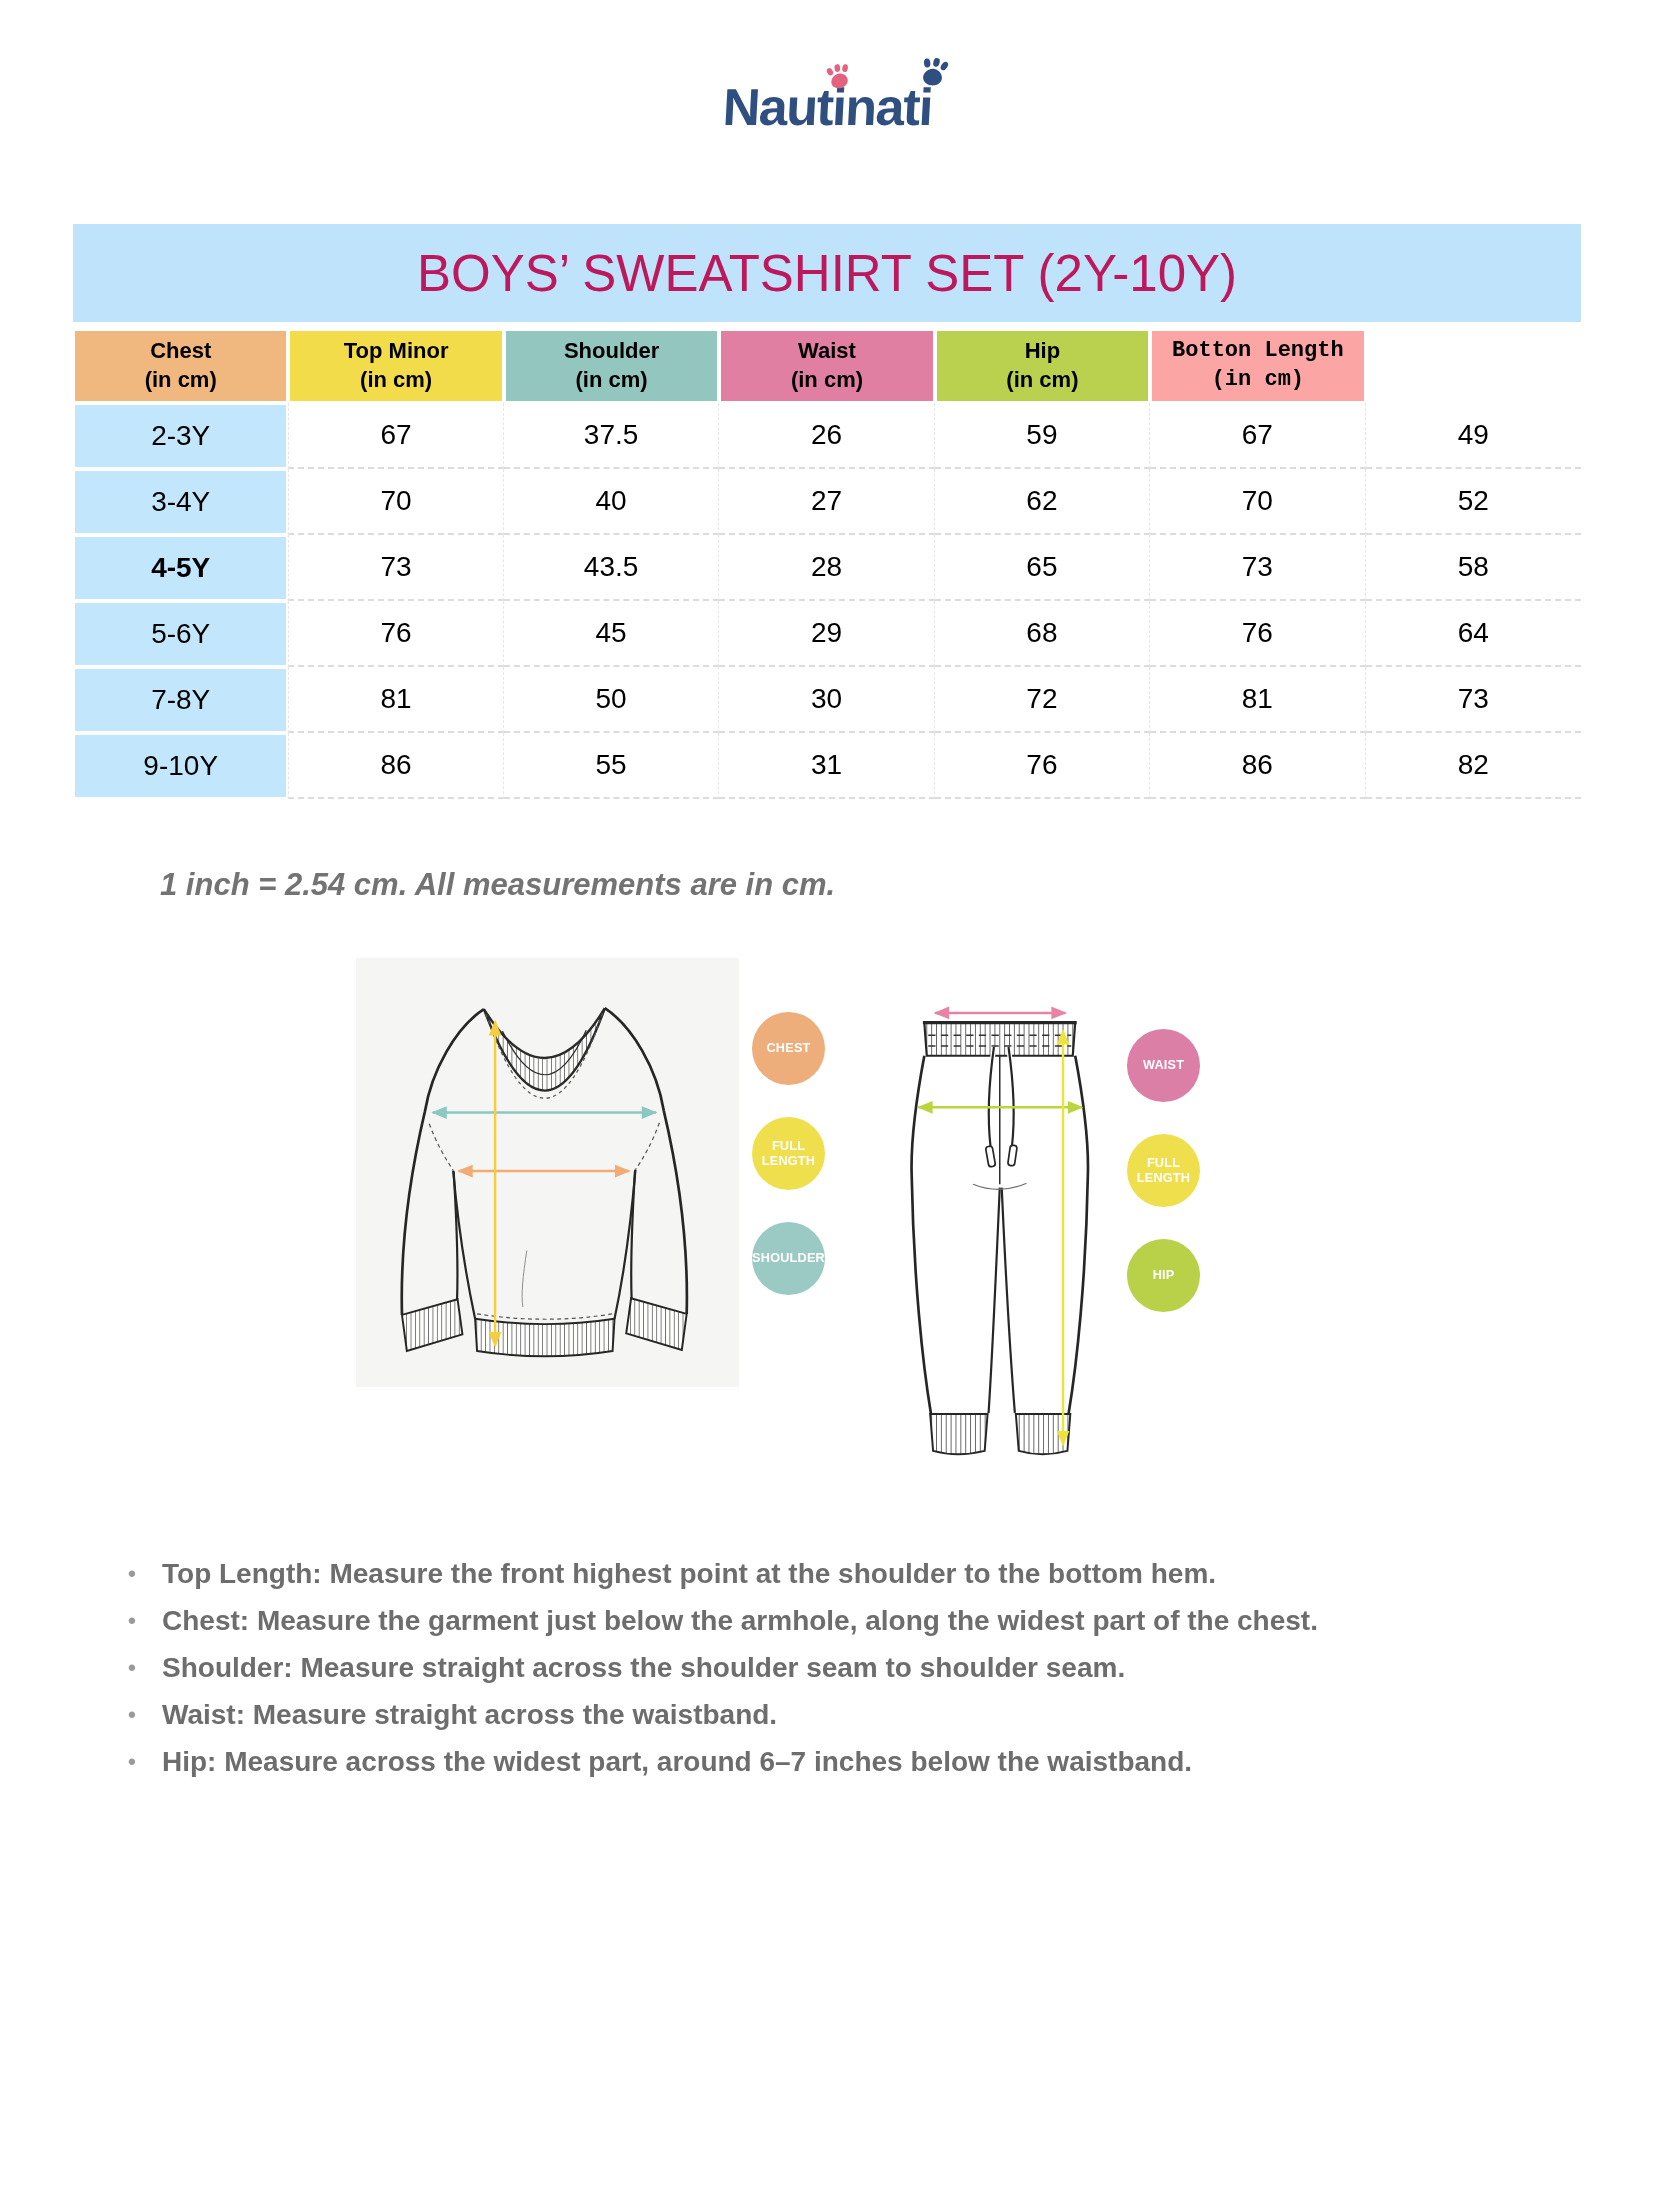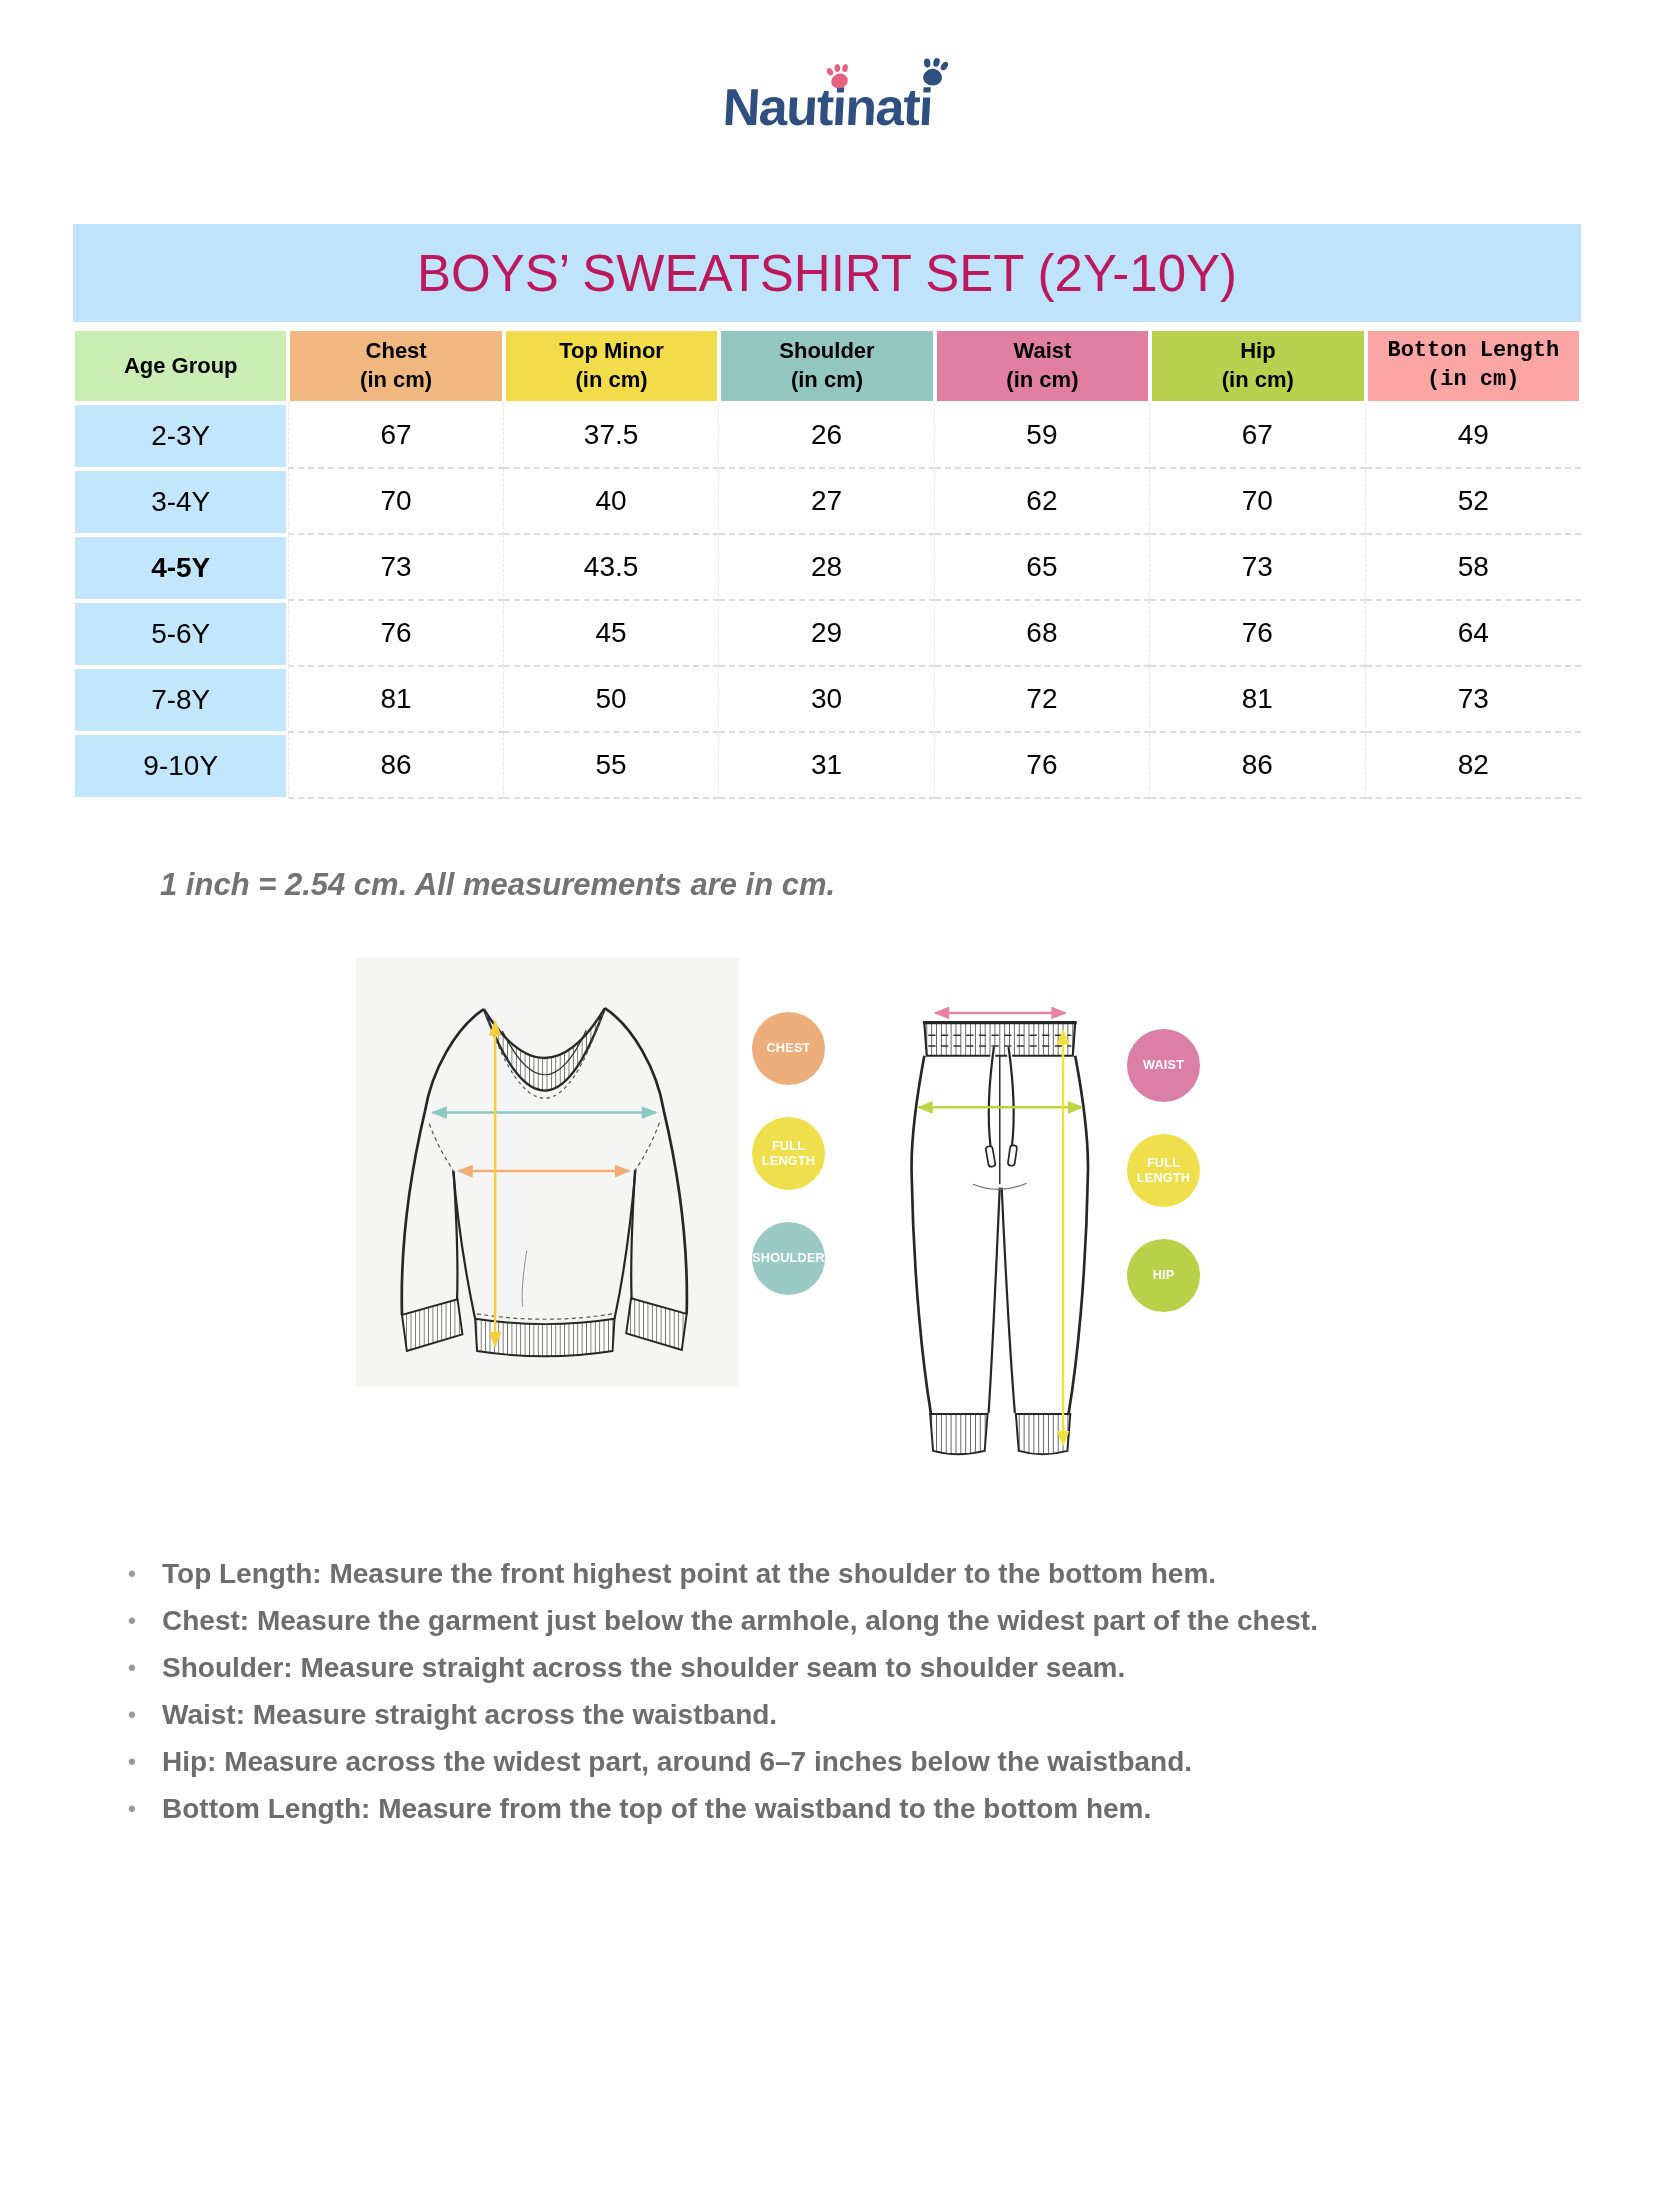--- a/index.html
+++ b/index.html
@@ -73,23 +73,20 @@
         <ellipse cx="34" cy="9" rx="7" ry="10"></ellipse>
         <ellipse cx="53" cy="14" rx="7" ry="10" transform="rotate(20 53 14)"></ellipse>
         <path d="M33,24 C18,24 9,39 13,49 C17,59 28,61 33,61 C38,61 49,59 53,49 C57,39 48,24 33,24 Z"></path>
       </svg>
     </div>
   </div>
 
   <section class="size-table">
     <div class="t-title" style="background: rgb(190, 227, 251);">BOYS’ SWEATSHIRT SET (2Y-10Y)</div>
     <div class="t-header">
-        <div class="h-cell" style="background: rgb(201, 237, 179);">
-          <div>Age Group</div>
-        </div>
         <div class="h-cell" style="background: rgb(240, 183, 126);">
           <div>Chest</div>
           <div>(in cm)</div>
         </div>
         <div class="h-cell" style="background: rgb(243, 220, 74);">
           <div>Top Minor</div>
           <div>(in cm)</div>
         </div>
         <div class="h-cell" style="background: rgb(146, 198, 191);">
           <div>Shoulder</div>
@@ -274,18 +271,17 @@
       <div class="badge" style="background: rgb(240, 223, 77);">FULL LENGTH</div>
       <div class="badge" style="background: rgb(184, 209, 72);">HIP</div>
     </div>
 
   <ul class="measure-list">
       <li>Top Length: Measure the front highest point at the shoulder to the bottom hem.</li>
       <li>Chest: Measure the garment just below the armhole, along the widest part of the chest.</li>
       <li>Shoulder: Measure straight across the shoulder seam to shoulder seam.</li>
       <li>Waist: Measure straight across the waistband.</li>
       <li>Hip: Measure across the widest part, around 6–7 inches below the waistband.</li>
-      <li>Bottom Length: Measure from the top of the waistband to the bottom hem.</li>
     </ul>
 
 
 </div>
 
 
 </body></html>

